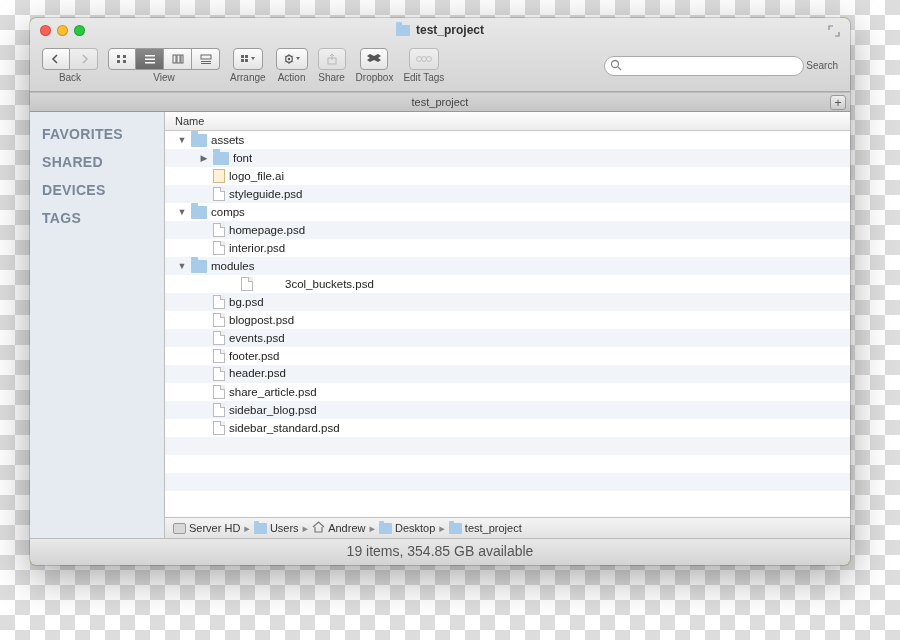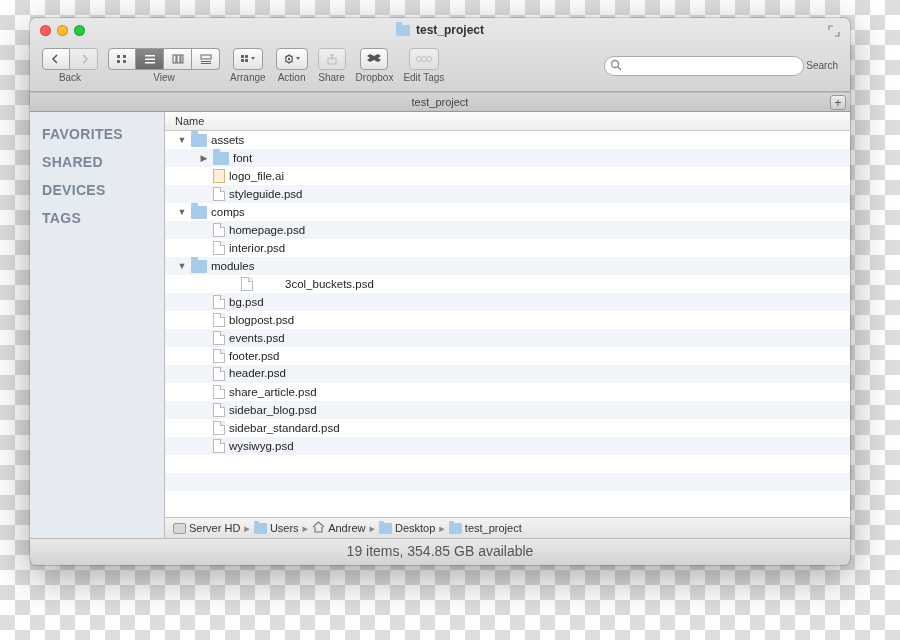--- a/index.html
+++ b/index.html
@@ -359,27 +359,20 @@
               <span>sidebar_blog.psd</span>
             </span>
           </div>
           <div class="row">
             <span style="display: inline-flex; align-items: center; padding-left: 28px;">
               <span class="disclosure"></span>
               <span class="ficon file"></span>
               <span>sidebar_standard.psd</span>
             </span>
           </div>
-          <div class="row">
-            <span style="display: inline-flex; align-items: center; padding-left: 28px;">
-              <span class="disclosure"></span>
-              <span class="ficon file"></span>
-              <span>wysiwyg.psd</span>
-            </span>
-          </div>
           <div class="row"></div>
           <div class="row"></div>
           <div class="row"></div>
         </div>
       <div class="pathbar" id="pathbar">
           <span class="pitem">
             <span class="picon disk"></span>
             <span>Server HD</span>
           </span>
           <span class="sep">▸</span>

